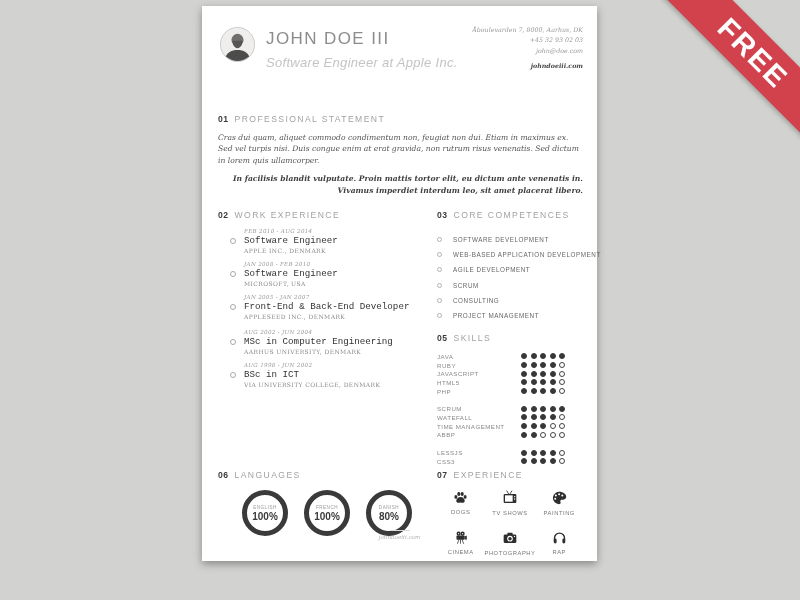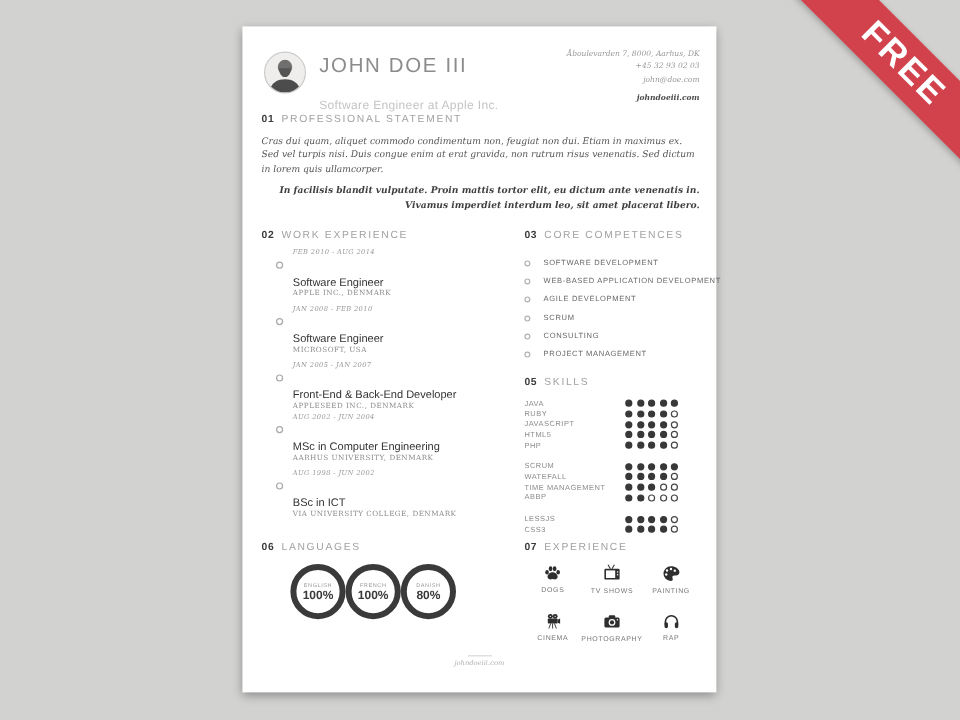--- a/index.html
+++ b/index.html
@@ -6,21 +6,21 @@
   html,body { width:800px; height:600px; }
   body {
     background:#d2d2d1;
     position:relative;
     overflow:hidden;
     font-family:"Liberation Sans", sans-serif;
   }
 
   
   .page {
-    position:absolute; left:202px; top:22px; width:395px; height:555px;
+    position:absolute; left:202px; top:6px; width:395px; height:555px;
     background:#ffffff;
     box-shadow:0 3px 8px rgba(0,0,0,0.35);
   }
 
   
   .ribbon {
     position:absolute; left:648px; top:30px; width:210px; height:46px;
     background:#d2424d;
     transform:rotate(45deg);
     display:flex; align-items:center; justify-content:center;
@@ -31,32 +31,32 @@
     color:#fff; font-weight:bold; font-size:29px; letter-spacing:2px;
   }
 
   
   .avatar {
     position:absolute; left:18px; top:21px; width:35px; height:35px;
     border-radius:50%; border:1px solid #c9c9c9; overflow:hidden; background:#efeeec;
   }
   .name-block { position:absolute; left:64px; top:23px; }
   .name { font-size:17px; color:#8c8c8c; letter-spacing:1.4px; white-space:nowrap; }
-  .subtitle { margin-top:18px; font-size:10px; color:#c4c4c4; letter-spacing:0.3px; }
+  .subtitle { margin-top:6px; font-size:13px; font-style:italic; color:#c4c4c4; letter-spacing:0.3px; }
   .contact {
     position:absolute; right:14px; top:19px; text-align:right;
     font-family:"DejaVu Serif","Liberation Serif",serif; font-style:italic;
     font-size:6.3px; color:#999; line-height:1.65;
   }
   .contact .website { margin-top:5px; font-weight:bold; color:#4a4a4a; }
 
   
   .section { position:absolute; }
   .sec-head { display:flex; align-items:baseline; gap:6px; margin-bottom:8px; }
-  .sec-num { font-weight:bold; font-size:8.6px; color:#3c3c3c; letter-spacing:0.5px; }
+  .sec-num { font-weight:bold; font-size:8.6px; color:#3c3c3c; letter-spacing:0.5px;margin-top:36px; }
   .sec-title { font-size:8.6px; color:#a2a2a2; letter-spacing:1.4px; }
 
   .sec-statement { left:16px; top:72px; width:365px; }
   .sec-work       { left:16px;  top:168px; width:215px; }
   .sec-competences{ left:235px; top:168px; width:146px; }
   .sec-skills     { left:235px; top:291px; width:146px; }
   .sec-education  { left:16px;  top:323px; width:215px; }
   .sec-languages  { left:16px;  top:428px; width:215px; }
   .sec-interests  { left:235px; top:428px; width:146px; }
 
@@ -71,43 +71,43 @@
   .item { position:relative; padding-left:26px; margin-bottom:7px; }
   .item .bullet {
     position:absolute; left:12px; top:10px; width:6px; height:6px;
     border:1px solid #a8a8a8; border-radius:50%;
   }
   .period {
     font-family:"DejaVu Serif","Liberation Serif",serif; font-style:italic;
     font-size:5.6px; color:#9a9a9a; letter-spacing:0.3px;
   }
   .role {
-    font-family:Liberation Sans, sans-serif;
-    font-size:9.2px; color:#333; margin-top:16px; white-space:nowrap;
+    font-family:Liberation Mono, monospace;
+    font-size:9.2px; color:#333; margin-top:1px; white-space:nowrap;
   }
   .org {
     font-family:"DejaVu Serif","Liberation Serif",serif;
     font-size:6px; color:#8a8a8a; letter-spacing:0.4px; margin-top:1px;
   }
 
   
   .comp-item { display:flex; align-items:center; gap:11px; height:15.2px; }
   .comp-bullet { width:5px; height:5px; border:1px solid #b2b2b2; border-radius:50%; flex:none; }
   .comp-label { font-size:6.3px; color:#666; letter-spacing:0.55px; white-space:nowrap; }
 
   
   .skill-group { margin-bottom:9px; }
   .skill-row { display:flex; align-items:center; height:8.7px; }
   .skill-name { font-size:6.2px; color:#8a8a8a; letter-spacing:0.45px; white-space:nowrap; }
   .dots { margin-left:auto; margin-right:18px; display:flex; gap:3.5px; }
   .dot { width:6px; height:6px; border-radius:50%; border:1px solid #454545; }
   .dot.on { background:#383838; border-color:#383838; }
 
   
-  .lang-row { display:flex; margin-left:24px; margin-top:10px;text-align:center; }
+  .lang-row { display:flex; gap:16px; margin-left:24px; margin-top:10px;text-align:center; }
   .lang-circle {
     width:46px; height:46px; border:5px solid #3a3a3a; border-radius:50%;
     display:flex; flex-direction:column; align-items:center; justify-content:center;
     background:#fff;
   }
   .lang-name { font-size:4.6px; color:#9a9a9a; letter-spacing:0.5px; }
   .lang-pct { font-size:10px; font-weight:bold; color:#3a3a3a; margin-top:1px; }
 
   
   .int-grid { display:grid; grid-template-columns:repeat(3,1fr); row-gap:14px; margin-top:10px; }

